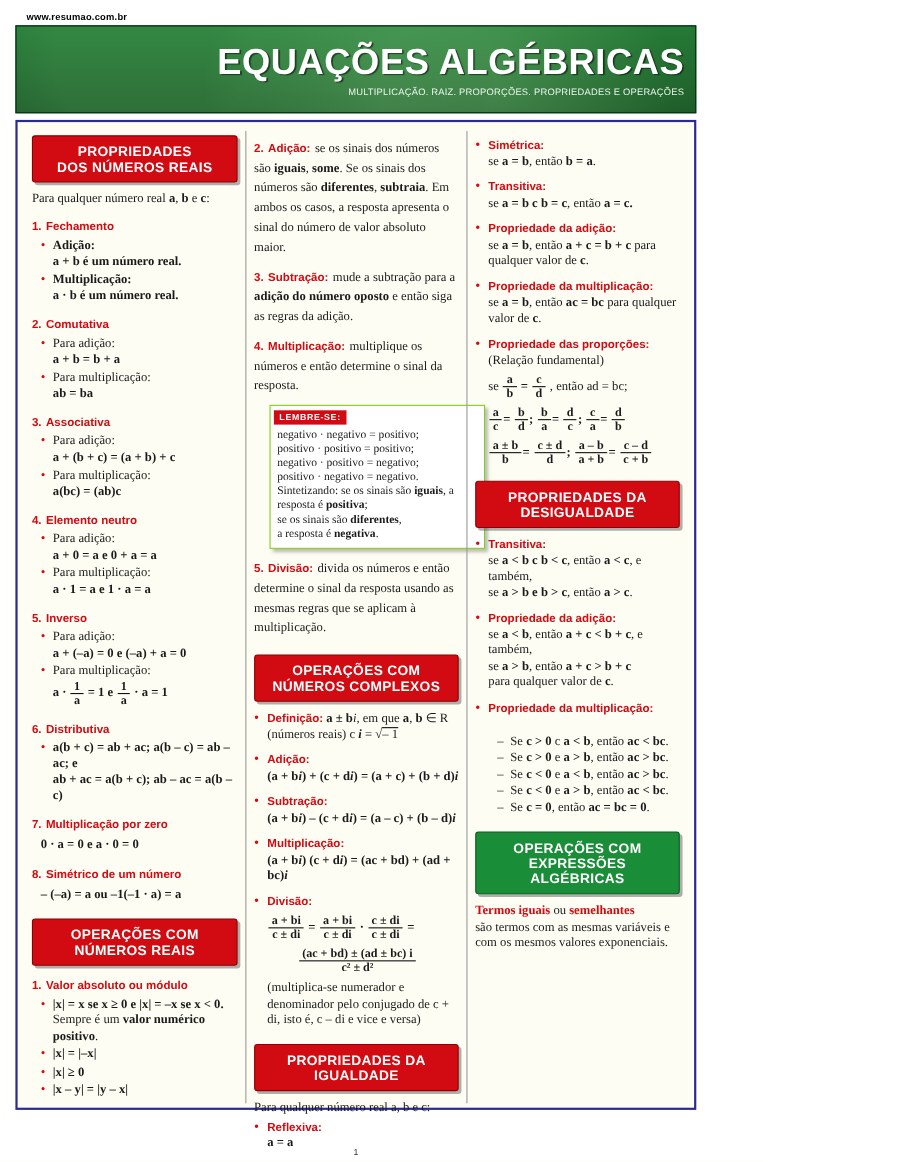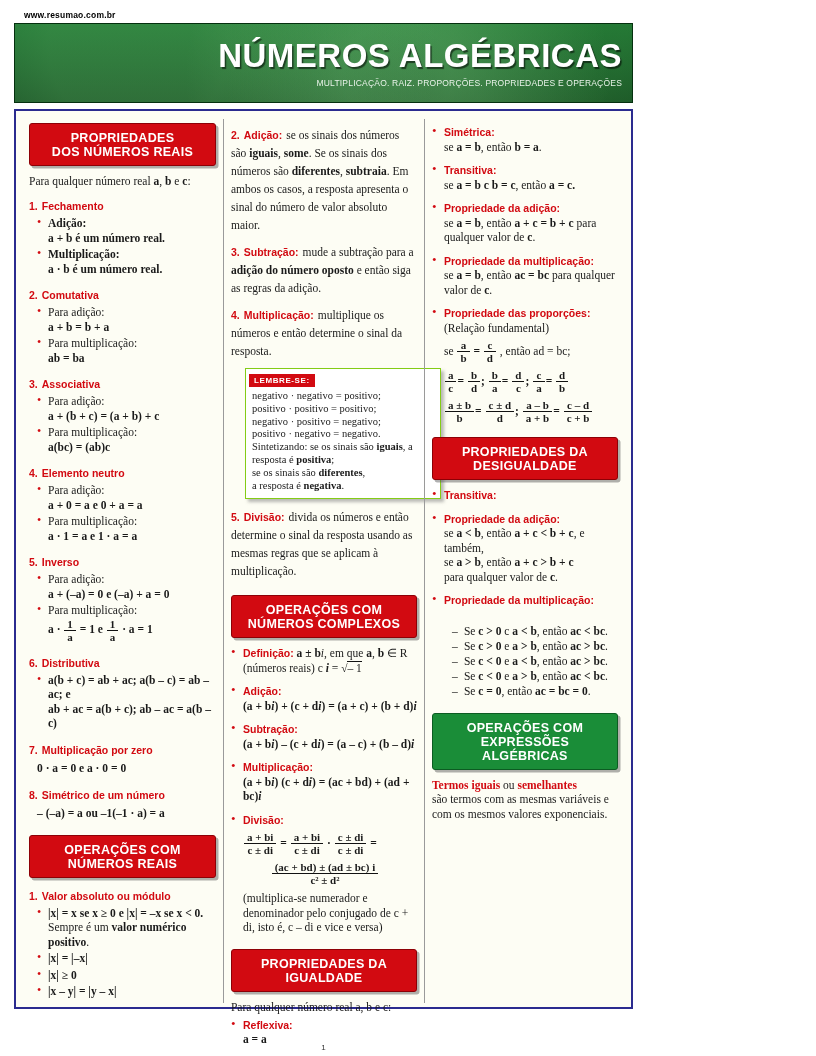--- a/index.html
+++ b/index.html
@@ -131,21 +131,21 @@
 </style>
 </head>
 <body>
 
 <div class="page">
 
   <div class="site-url">www.resumao.com.br</div>
 
   <div class="masthead">
     <div class="title-box">
-      <div class="main-title">NÚMEROS ALGÉBRICAS</div>
+      <div class="main-title">EQUAÇÕES ALGÉBRICAS</div>
       <div class="sub-title">MULTIPLICAÇÃO. RAIZ. PROPORÇÕES. PROPRIEDADES E OPERAÇÕES</div>
     </div>
   </div>
 
   <div class="frame">
 
     <div class="col">
 
       <div class="banner red first">
         <span>PROPRIEDADES</span><br>
@@ -393,20 +393,21 @@
 
       <div class="banner red" style="margin-top:12px">
         <span>PROPRIEDADES DA</span><br>
         <span>DESIGUALDADE</span>
       </div>
 
 
       <ul class="bullets">
         <li>
           <span class="itemhead">Transitiva:</span><br>
+          <span>se <b>a &lt; b c b &lt; c</b>, então <b>a &lt; c</b>, e também,<br>se <b>a &gt; b e b &gt; c</b>, então <b>a &gt; c</b>.</span>
         </li>
         <li>
           <span class="itemhead">Propriedade da adição:</span><br>
           <span>se <b>a &lt; b</b>, então <b>a + c &lt; b + c</b>, e também,<br>se <b>a &gt; b</b>, então <b>a + c &gt; b + c</b><br>para qualquer valor de <b>c</b>.</span>
         </li>
         <li>
           <span class="itemhead">Propriedade da multiplicação:</span>
           <ul class="dash-ul">
             <li><span>Se <b>c &gt; 0</b> c <b>a &lt; b</b>, então <b>ac &lt; bc</b>.</span></li>
             <li><span>Se <b>c &gt; 0</b> e <b>a &gt; b</b>, então <b>ac &gt; bc</b>.</span></li>

